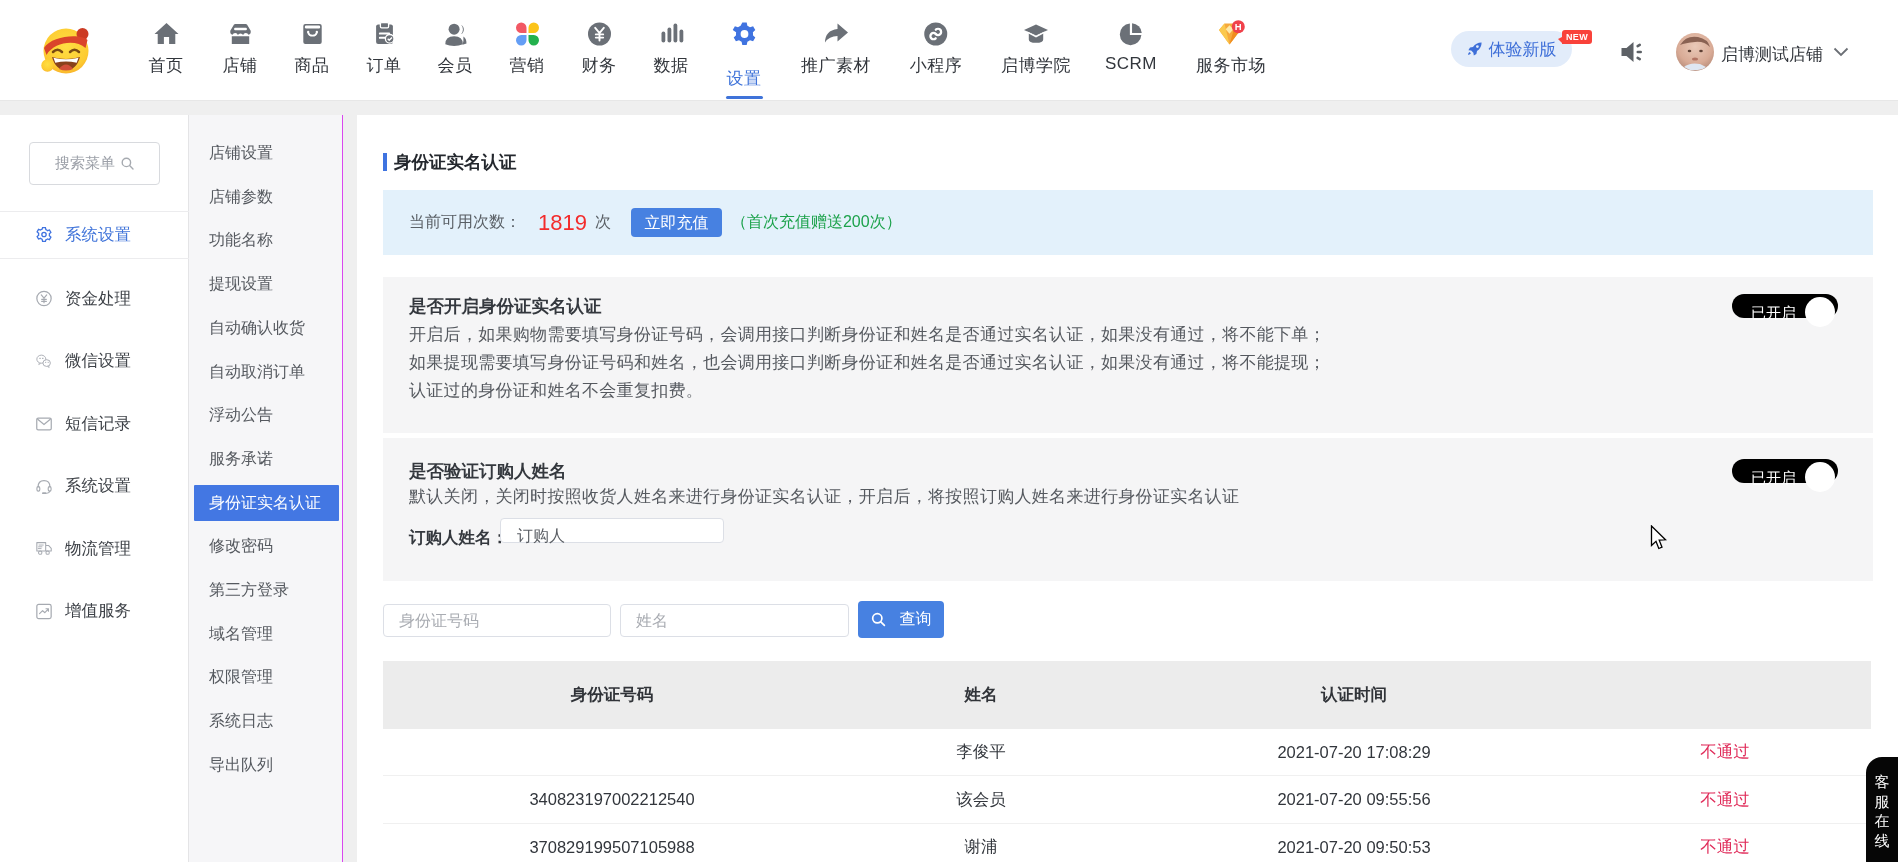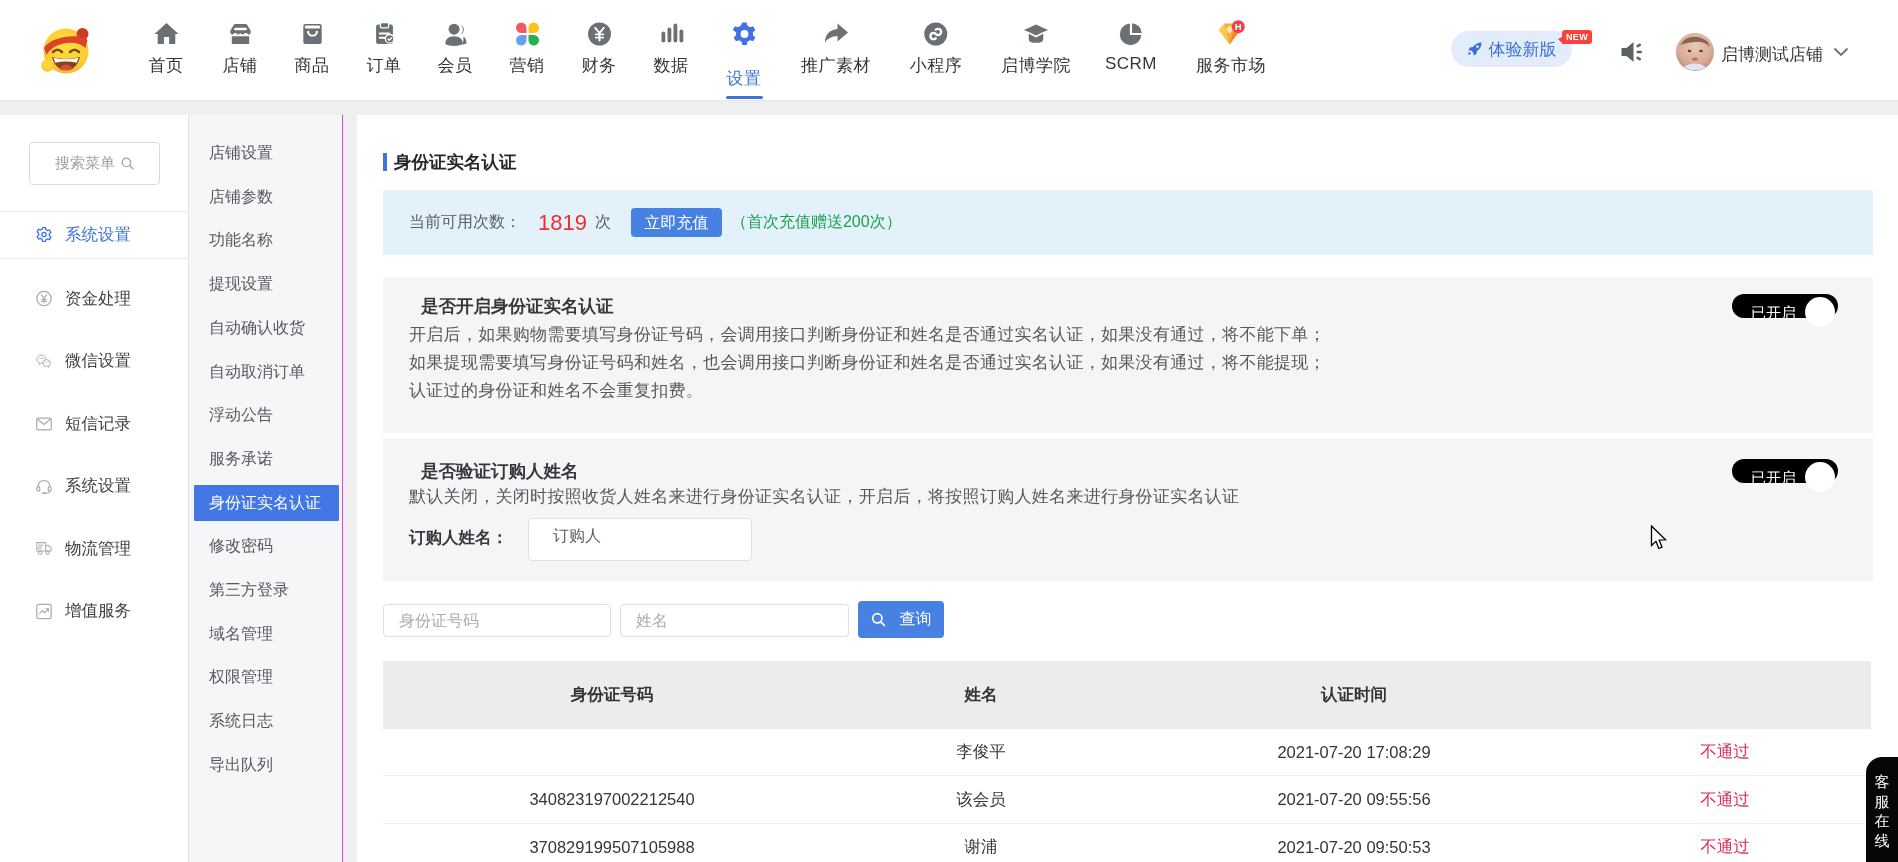--- a/index.html
+++ b/index.html
@@ -36,21 +36,21 @@
   #title { position:absolute; left:26px; top:38px; height:18px; }
   #title .bar { position:absolute; left:0; top:0; width:4px; height:18px; background:#3e73e0; }
   #title .tx { position:absolute; left:11px; top:-3px; font-size:17.5px; font-weight:bold; color:#24282e; white-space:nowrap; }
   #banner { position:absolute; left:26px; top:75px; width:1490px; height:65px; background:#e3f1fb; display:flex; align-items:center; font-size:16px; color:#5a6066; }
   #banner .num { color:#f32c2c; font-size:22px; margin:0 8px 0 17px; }
   #banner .btn { width:91px; height:29px; background:#4781e1; border-radius:4px; color:#fff; font-size:16px; text-align:center; line-height:29px; margin-left:20px; }
   #banner .green { color:#1ca24b; margin-left:9px; }
   .sec { position:absolute; left:26px; width:1490px; background:#f5f5f6; }
   #sec1 { top:162px; height:156px; }
   #sec2 { top:323px; height:143px; }
-  .sec h3 { position:absolute; left:26px; font-size:17.5px; font-weight:bold; color:#34383e;margin-left:12px; }
+  .sec h3 { position:absolute; left:26px; font-size:17.5px; font-weight:bold; color:#34383e; }
   .sec .desc { position:absolute; left:26px; font-size:17px; letter-spacing:0.3px; color:#55595f; line-height:28.2px; }
   .switch { position:absolute; right:35px; width:106px; height:24px; border-radius:18px; background:#000000; }
   .switch .lab { position:absolute; left:19px; top:0; height:36px; line-height:37px; color:#fff; font-size:15px; }
   .switch .knob { position:absolute; right:3px; top:3px; width:30px; height:30px; border-radius:50%; background:#fff; }
   .ipt { border:1px solid #dcdfe6; border-radius:4px; background:#fff; }
   
   #q1 { position:absolute; left:26px; top:489px; width:228px; height:33px; line-height:31px; padding-left:15px; color:#a9acb2; font-size:16px; }
   #q2 { position:absolute; left:263px; top:489px; width:229px; height:33px; line-height:31px; padding-left:15px; color:#a9acb2; font-size:16px; }
   #qbtn { position:absolute; left:501px; top:486px; width:86px; height:37px; background:#4781e1; border-radius:4px; color:#fff; font-size:16px; display:flex; align-items:center; justify-content:center; gap:14px; }
   
@@ -381,21 +381,21 @@
     <div class="desc" style="top:44px">开启后，如果购物需要填写身份证号码，会调用接口判断身份证和姓名是否通过实名认证，如果没有通过，将不能下单；<br>如果提现需要填写身份证号码和姓名，也会调用接口判断身份证和姓名是否通过实名认证，如果没有通过，将不能提现；<br>认证过的身份证和姓名不会重复扣费。</div>
     <div class="switch" style="top:17px">
         <span class="lab">已开启</span>
         <span class="knob"></span>
       </div>
   </div>
   <div class="sec" id="sec2">
     <h3 style="top:21px">是否验证订购人姓名</h3>
     <div class="desc" style="top:45px">默认关闭，关闭时按照收货人姓名来进行身份证实名认证，开启后，将按照订购人姓名来进行身份证实名认证</div>
     <div style="position:absolute;left:26px;top:89px;font-size:16.5px;font-weight:bold;color:#34383e;">订购人姓名：</div>
-    <div class="ipt" style="position:absolute;left:145px;top:80px;width:224px;height:43px;line-height:33px;padding-left:24px;font-size:16px;color:#5a5e64;">订购人</div>
+    <div class="ipt" style="position:absolute;left:117px;top:80px;width:224px;height:25px;line-height:33px;padding-left:16px;font-size:16px;color:#5a5e64;">订购人</div>
     <div class="switch" style="top:21px">
         <span class="lab">已开启</span>
         <span class="knob"></span>
       </div>
   </div>
   <div class="ipt" id="q1">身份证号码</div>
   <div class="ipt" id="q2">姓名</div>
   <div id="qbtn">
       <svg width="15" height="15" viewBox="0 0 15 15">
         <circle cx="6.3" cy="6.3" r="4.6" fill="none" stroke="#fff" stroke-width="1.7"></circle>

